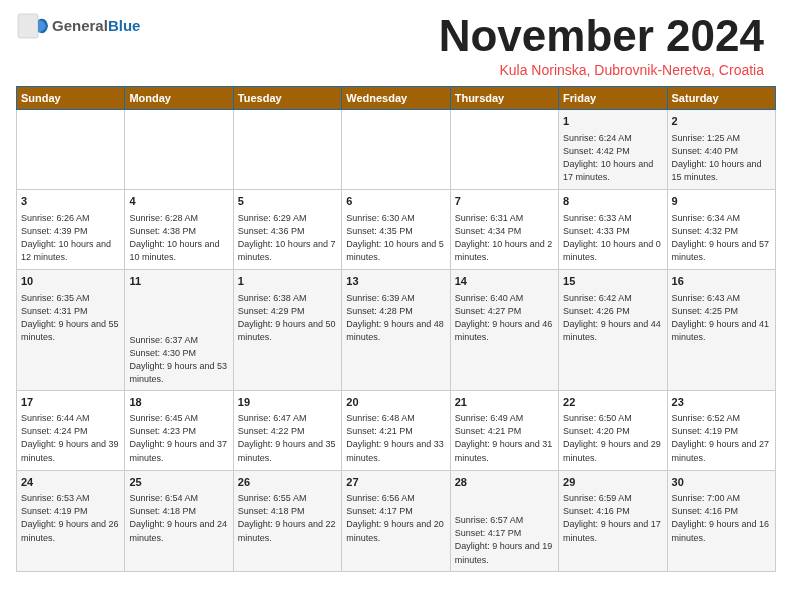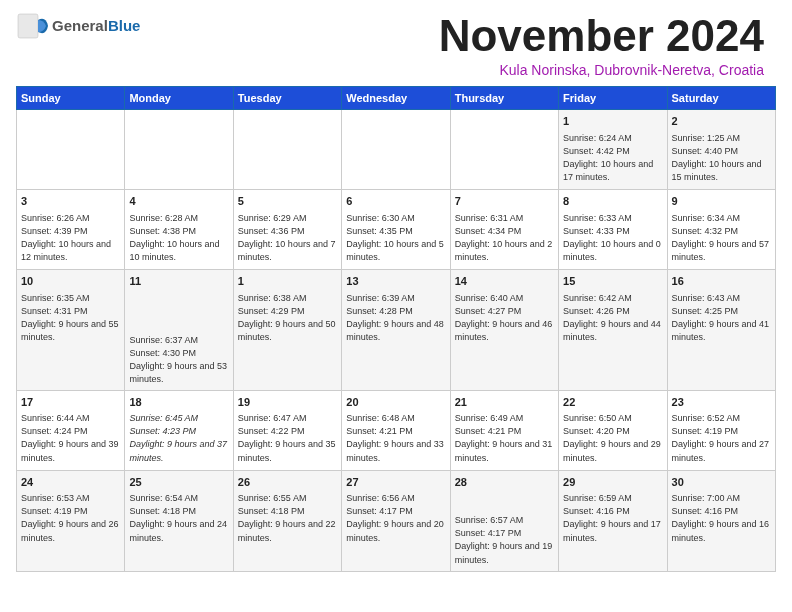--- a/index.html
+++ b/index.html
@@ -34,31 +34,31 @@
       text-align: right;
     }
     .month-title {
       font-size: 44px;
       font-weight: bold;
       color: #222;
       line-height: 1.1;
     }
     .subtitle {
       font-size: 14px;
-      color: #a21caf;
+      color: #ef4444;
       margin-top: 2px;
     }
     table {
       width: 760px;
       border-collapse: collapse;
       font-size: 9.5px;
       margin: 0 auto;
     }
     thead tr th {
-      background: #1d4ed8;
+      background: #a16207;
       color: #fff;
       text-align: left;
       padding: 5px 4px;
       font-size: 11px;
       font-weight: bold;
       border: 1px solid #1a6aab;
     }
     tbody tr td {
       border: 1px solid #ccc;
       vertical-align: top;
@@ -236,21 +236,21 @@
         </tr>
         <tr>
           <td>
             <span class="day-num">17</span>
             <div class="day-info" style="white-space: pre-line;">Sunrise: 6:44 AM
 Sunset: 4:24 PM
 Daylight: 9 hours and 39 minutes.</div>
           </td>
           <td>
             <span class="day-num">18</span>
-            <div class="day-info" style="white-space: pre-line; font-style: italic;">Sunrise: 6:45 AM
+            <div class="day-info" style="white-space: pre-line;">Sunrise: 6:45 AM
 Sunset: 4:23 PM
 Daylight: 9 hours and 37 minutes.</div>
           </td>
           <td>
             <span class="day-num">19</span>
             <div class="day-info" style="white-space: pre-line;">Sunrise: 6:47 AM
 Sunset: 4:22 PM
 Daylight: 9 hours and 35 minutes.</div>
           </td>
           <td>

